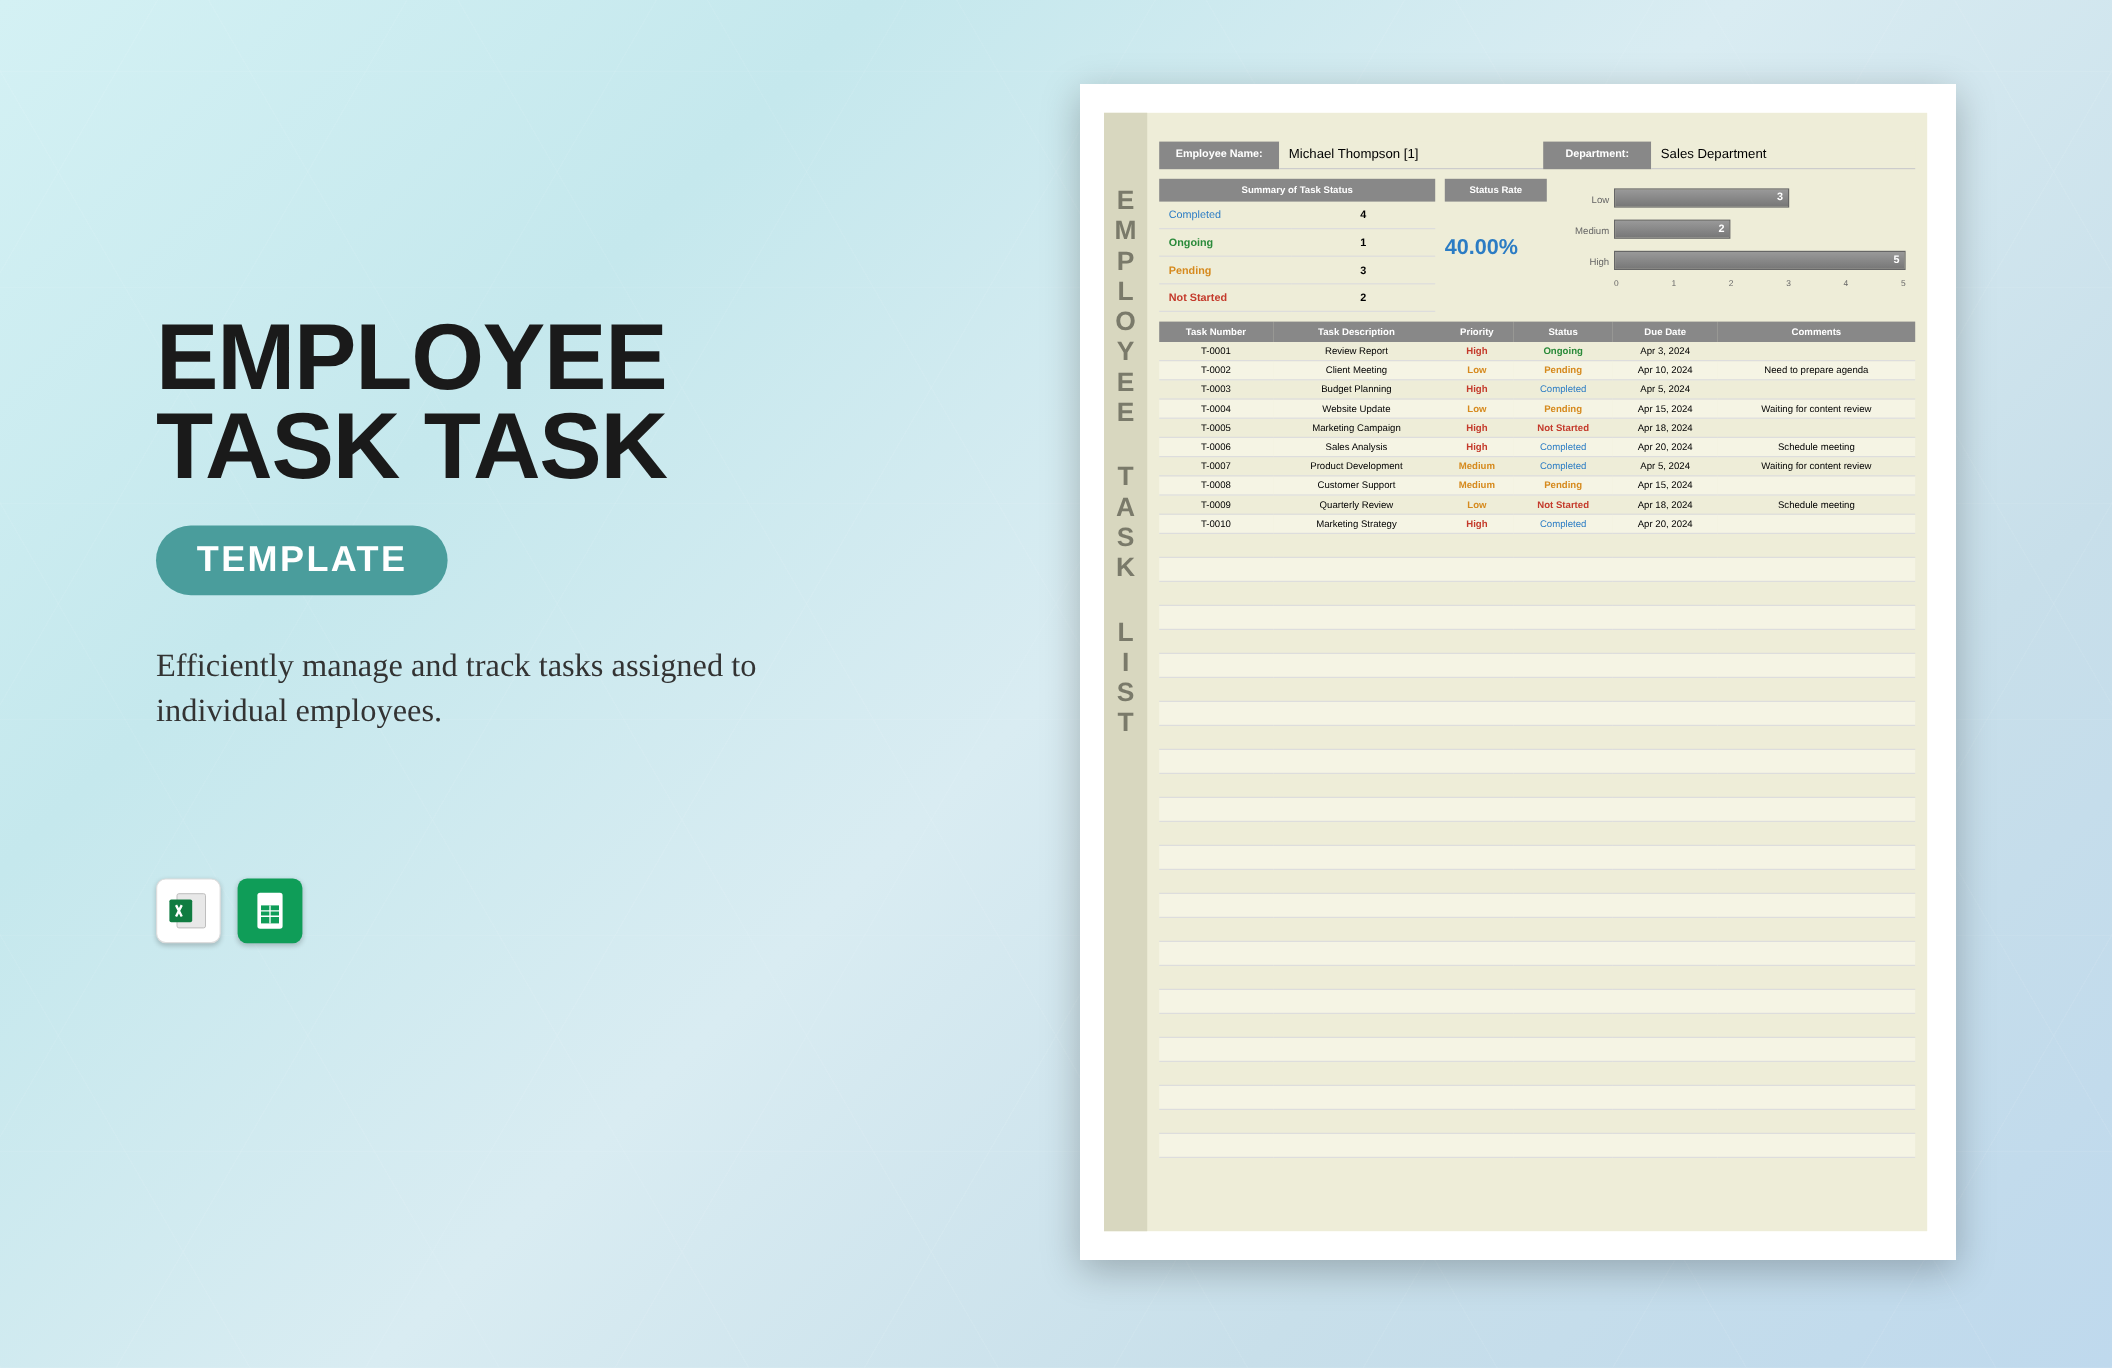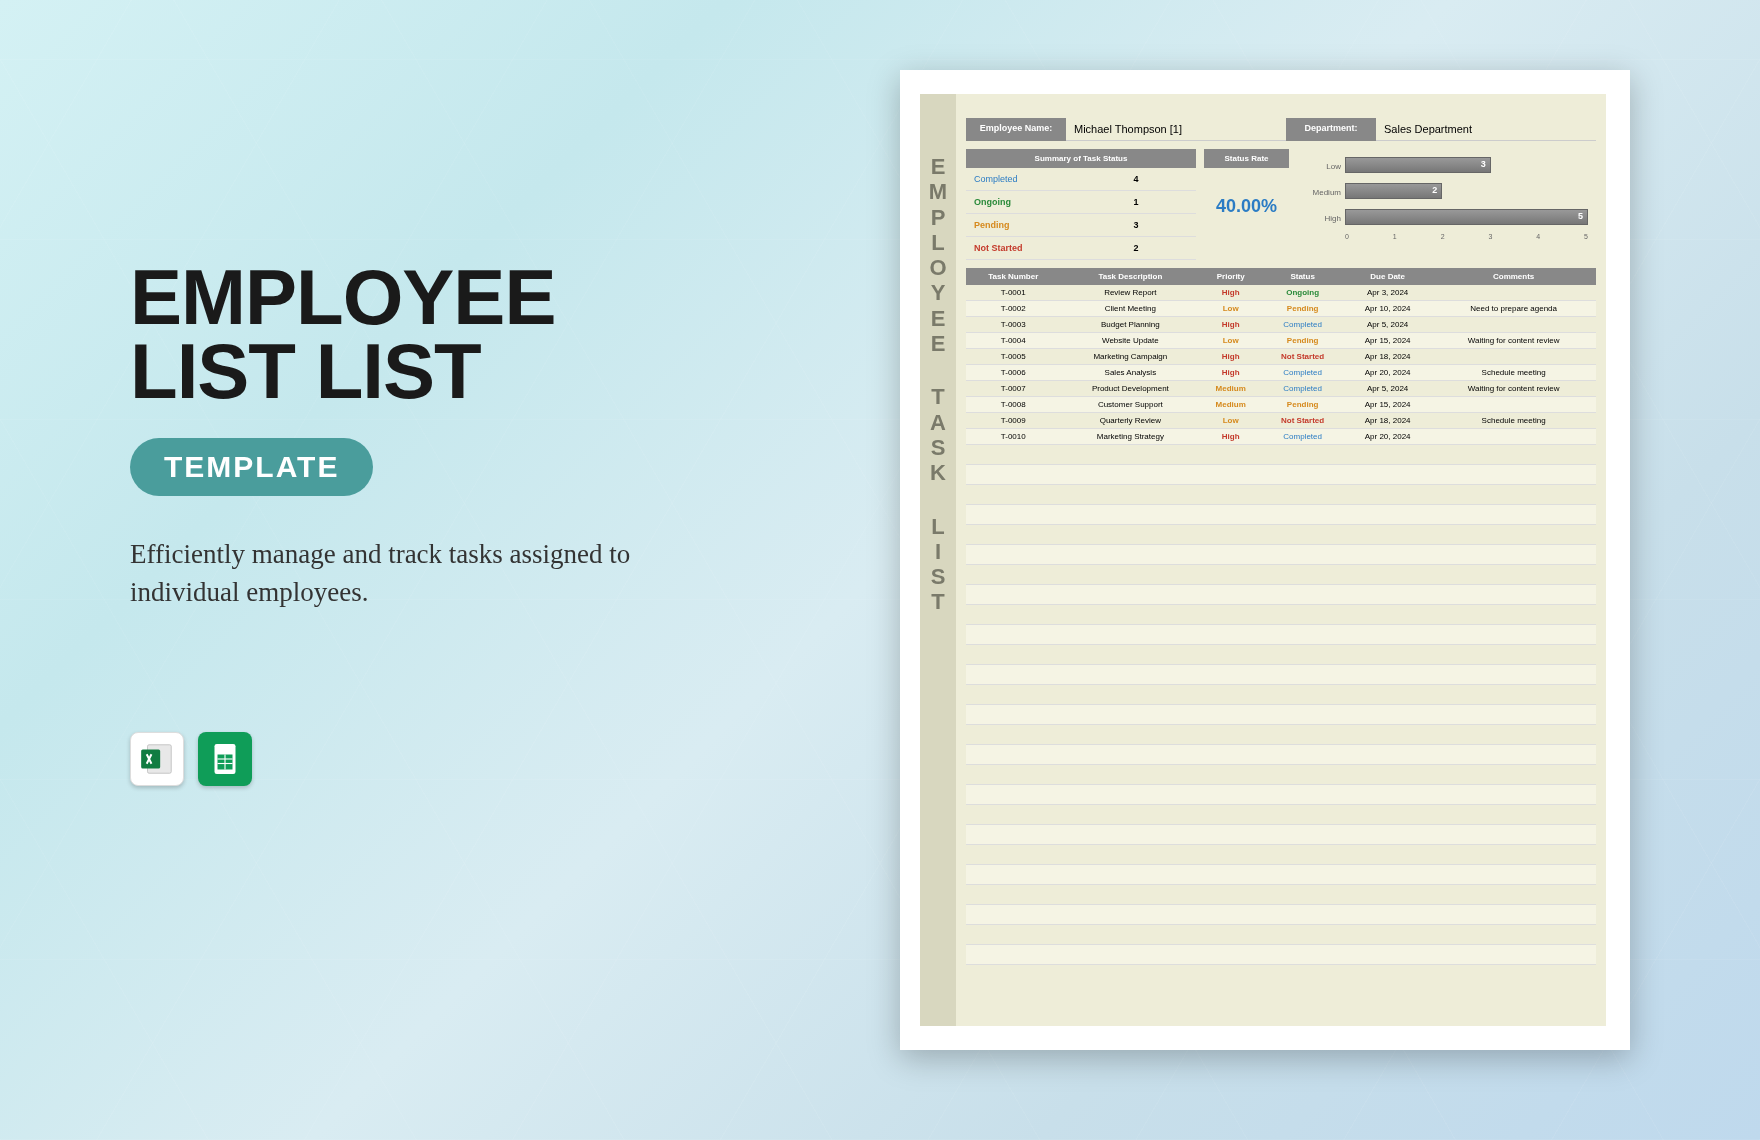--- a/index.html
+++ b/index.html
@@ -25,21 +25,21 @@
 .hdr .lbl{background:#888;color:#fff;font-weight:700;font-size:9px;padding:5px 8px;text-align:center}
 .hdr .val{background:#eeedd8;font-weight:400;font-size:11px;padding:5px 8px;text-align:left;flex:1;border-bottom:1px solid #ccc}
 .summary{display:flex;gap:8px;margin-bottom:8px}
 .sum-tbl{width:230px}
 .sum-hdr{background:#888;color:#fff;font-size:8px;font-weight:700;text-align:center;padding:5px}
 .sum-row{display:flex;font-size:9px;font-weight:700}
 .sum-row .k{width:110px;padding:6px 8px;border-bottom:1px solid #ddd}
 .sum-row .v{flex:1;text-align:center;padding:6px;border-bottom:1px solid #ddd}
 .rate-box{width:85px}
 .rate-hdr{background:#888;color:#fff;font-size:8px;font-weight:700;text-align:center;padding:5px}
-.rate-val{font-size:18px;font-weight:900;color:#2b7cc4;text-align:center;padding:28px 0}
+.rate-val{font-size:18px;font-weight:900;color:#2b7cc4;padding:28px 0}
 .chart{flex:1;padding:4px 8px;position:relative}
 .bar-row{display:flex;align-items:center;height:26px;font-size:8px}
 .bar-lbl{width:40px;text-align:right;padding-right:4px;color:#666}
 .bar-trk{flex:1;position:relative;height:18px}
 .bar{position:absolute;left:0;top:0;height:16px;background:linear-gradient(#999,#777);border:1px solid #666}
 .bar-num{position:absolute;right:4px;top:1px;color:#fff;font-weight:700;font-size:9px}
 .axis{display:flex;margin-left:40px;font-size:7px;color:#666;justify-content:space-between;padding:2px 0}
 .tbl{width:100%;border-collapse:collapse;font-size:8px}
 .tbl th{background:#888;color:#fff;padding:4px 3px;font-weight:700;font-size:8px}
 .tbl td{padding:3px 3px;text-align:center;border-bottom:1px solid #ddd;font-size:8px}
@@ -52,21 +52,21 @@
 .p-high{color:#c43a2b;font-weight:700}
 .p-low{color:#d68a1e;font-weight:700}
 .p-medium{color:#d68a1e;font-weight:700}
 </style>
 </head>
 <body>
 <div class="bg-tri"></div>
 
 <div class="left">
   <div class="title">EMPLOYEE</div>
-  <div class="title">LIST LIST</div>
+  <div class="title">TASK TASK</div>
   <div class="badge">TEMPLATE</div>
   <div class="tagline">Efficiently manage and track tasks assigned to individual employees.</div>
   <div class="icons">
     <div class="icon excel">
       <svg viewBox="0 0 48 48">
           <rect x="12" y="6" width="30" height="36" rx="2" fill="#e8e8e8" stroke="#bbb"></rect>
           <rect x="4" y="12" width="24" height="24" rx="2" fill="#107c41"></rect>
           <path d="M11 18 L17 30 M17 18 L11 30" stroke="#fff" stroke-width="2.5" fill="none"></path>
         </svg>
     </div>

